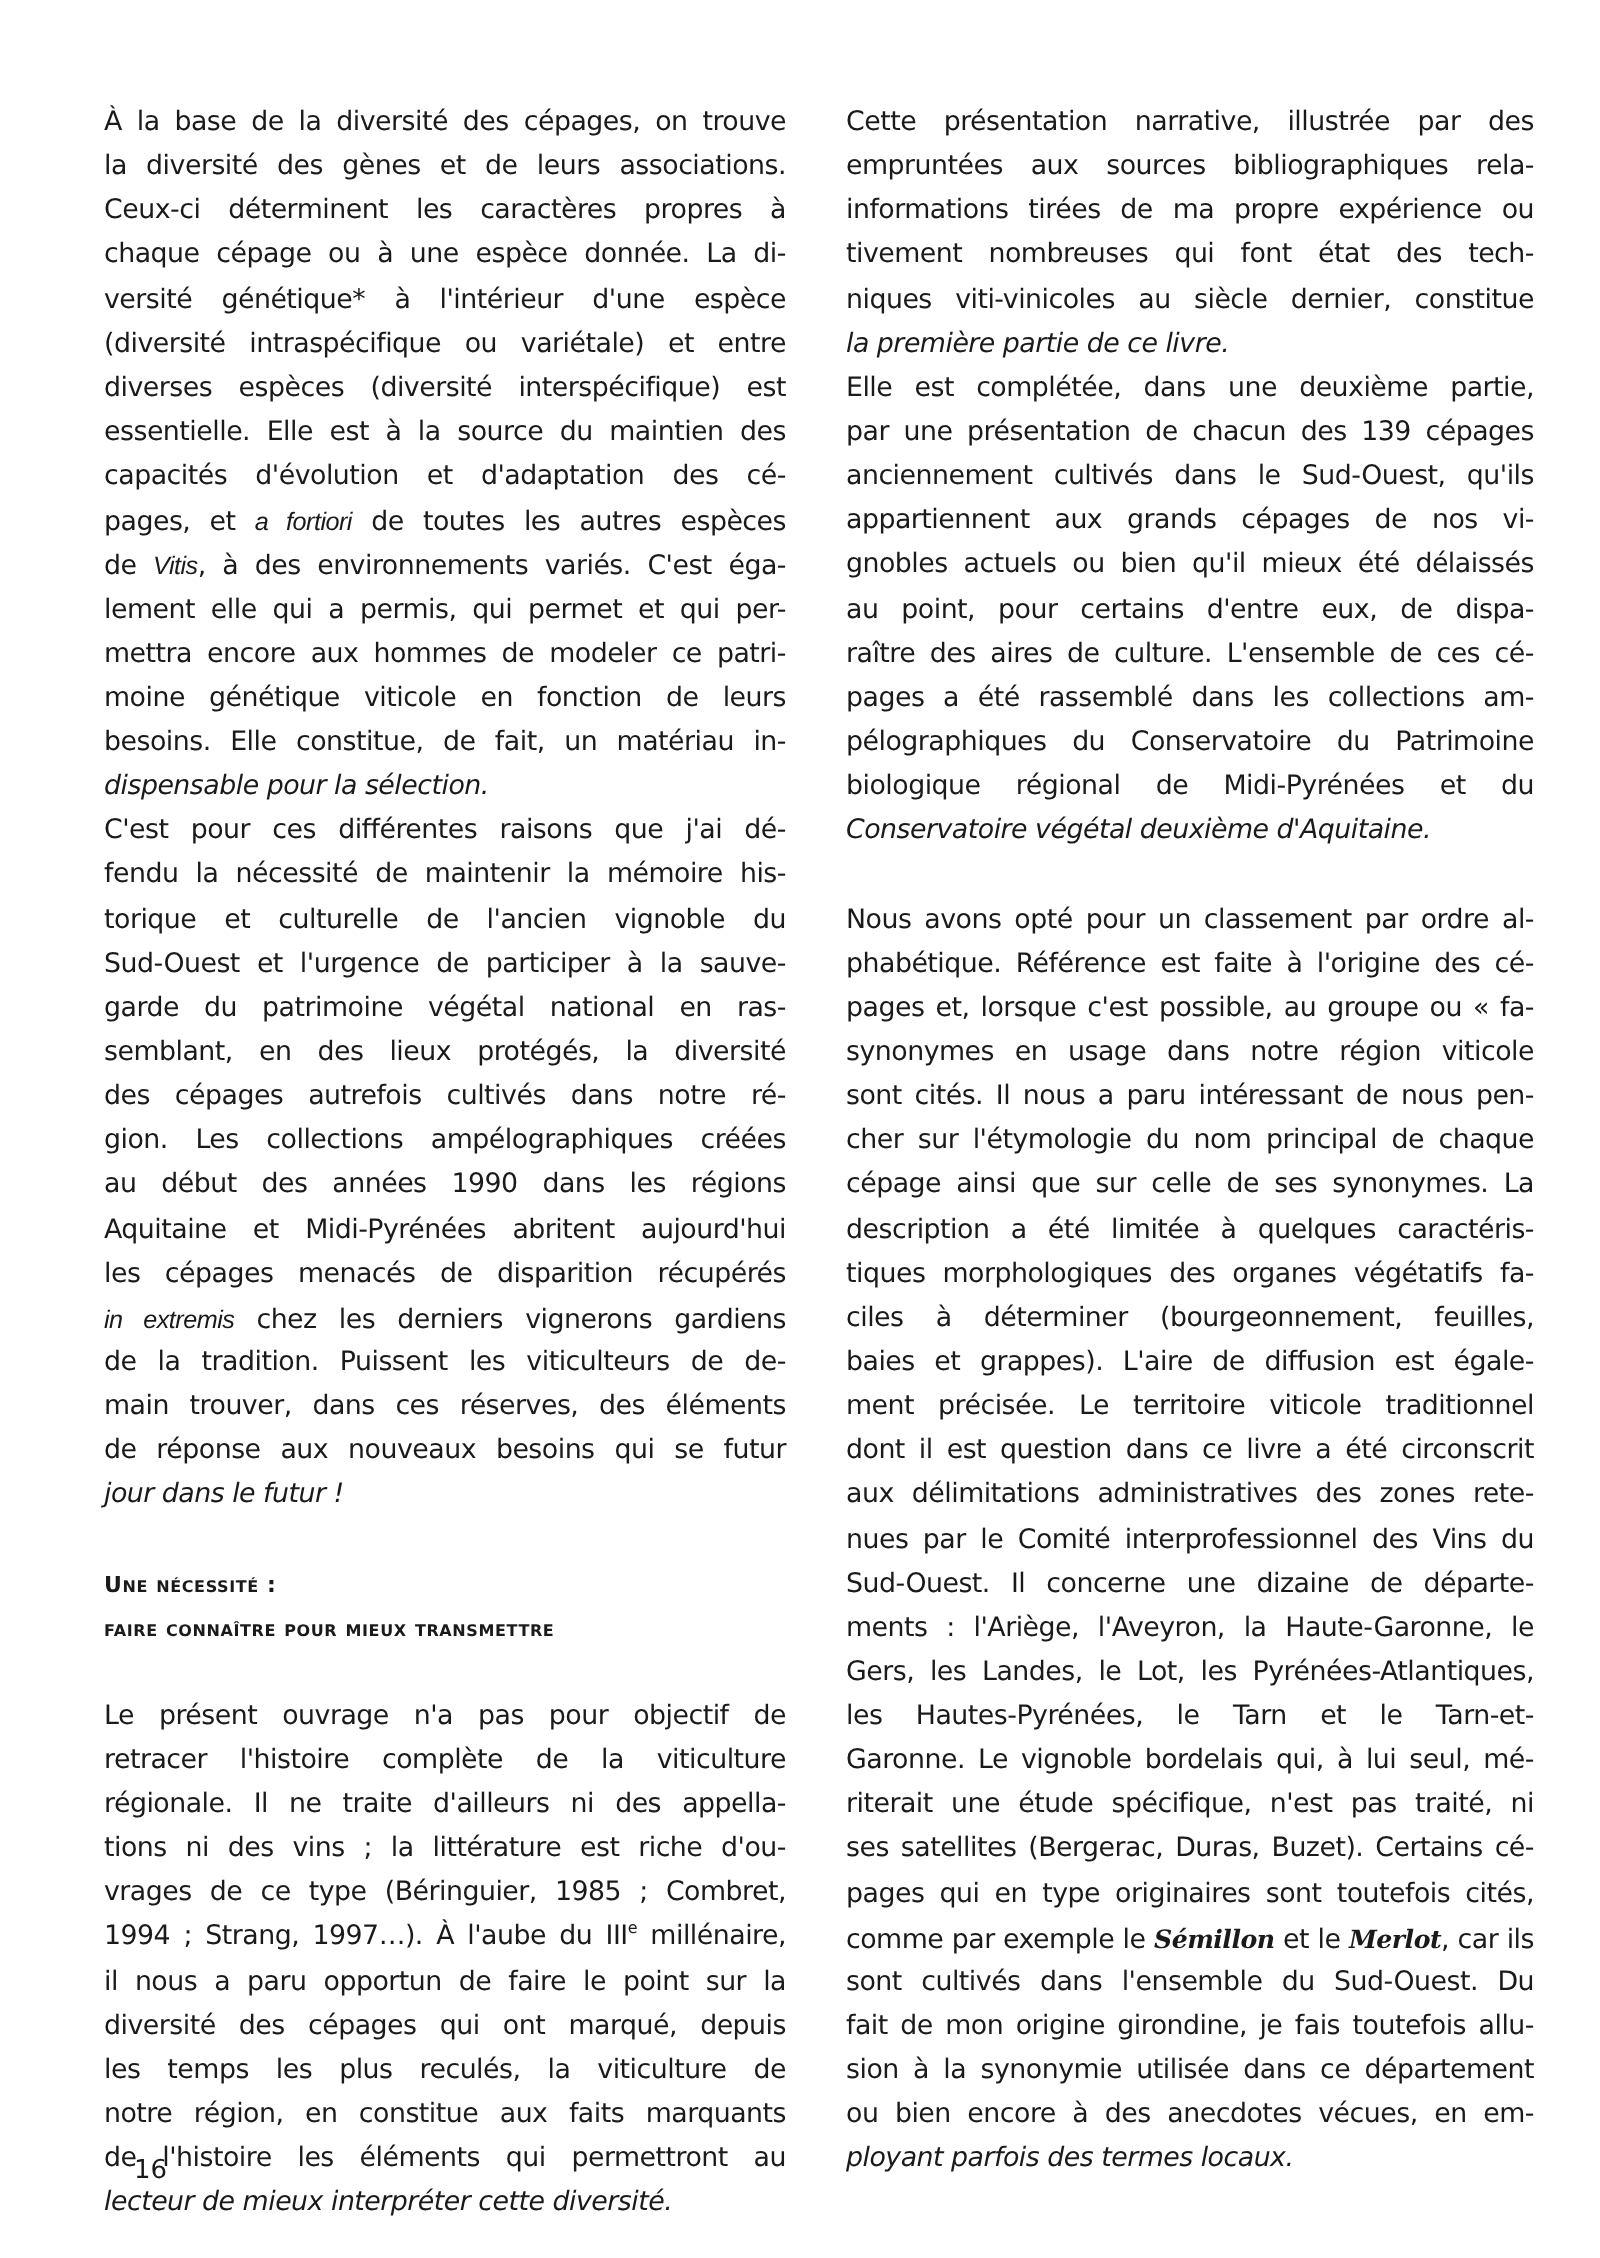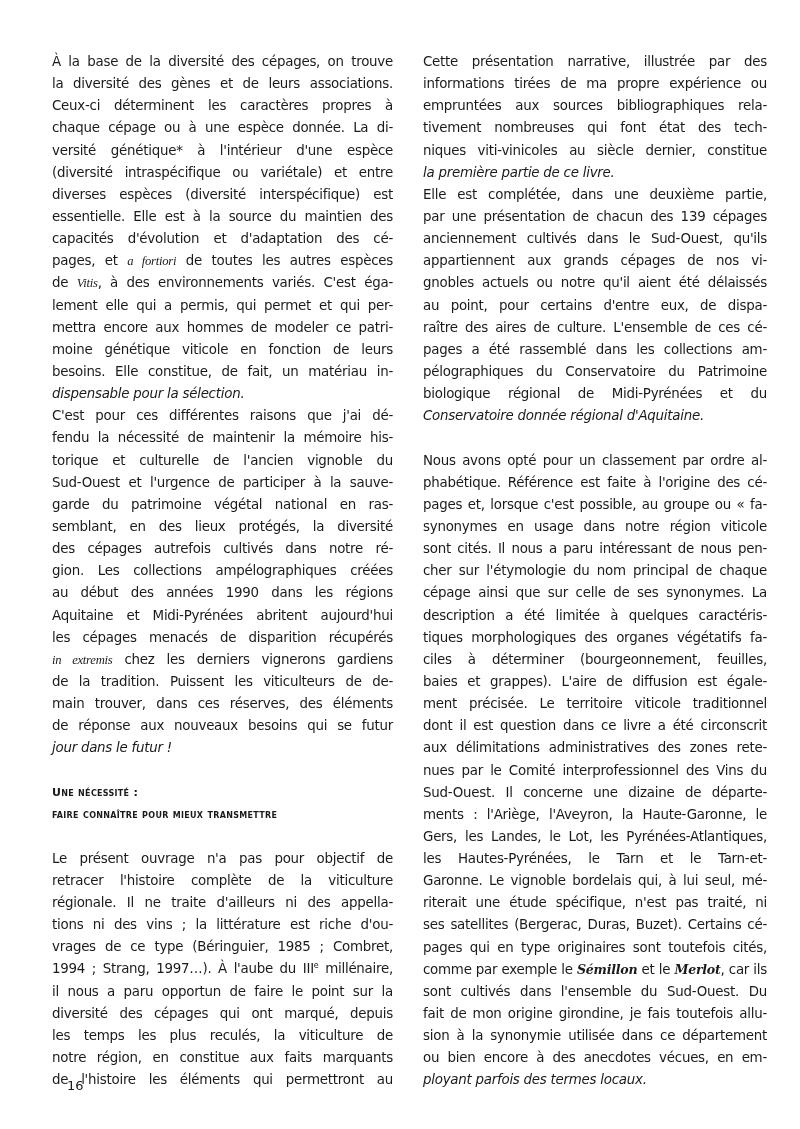--- a/index.html
+++ b/index.html
@@ -5,21 +5,21 @@
     html, body { margin: 0; padding: 0; background: #ffffff; }
     body { width: 800px; height: 1129px; position: relative; overflow: hidden; }
     .page { position: absolute; left: 0; top: 0; width: 672px; height: 1129px; }
     .col { position: absolute; top: 51px; font-family: "DejaVu Sans", sans-serif; font-size: 13.4px; color: #1a1a1a; }
     .col-left { left: 52px; width: 341px; }
     .col-right { left: 423px; width: 344px; }
     .line { height: 22.15px; line-height: 22.15px; white-space: nowrap; letter-spacing: -0.25px; text-align: justify; text-align-last: justify; overflow: visible; }
     .line.last { text-align-last: left; font-style: italic; }
     .gap { height: 22.15px; }
     .sc { font-family: "DejaVu Sans", sans-serif; font-variant: small-caps; font-weight: bold; font-size: 11px; letter-spacing: 0.3px; text-align: left; text-align-last: left; height: 22px; line-height: 22px; }
-    .it { font-family: Liberation Serif, serif; font-style: italic; font-size: 12.6px; }
+    .it { font-family: Liberation Sans, sans-serif; font-style: italic; font-size: 12.6px; }
     .bi { font-family: "DejaVu Serif", serif; font-style: italic; font-weight: bold; font-size: 12.6px; margin-top: 17px; }
     .sup { font-size: 8px; vertical-align: super; line-height: 0; }
     .folio { position: absolute; left: 67px; top: 1078px; font-family: "DejaVu Sans", sans-serif; font-size: 13px; color: #1a1a1a; }
   </style>
 </head>
 <body>
 
 <div class="page">
 
   <div class="col col-left">
@@ -75,45 +75,46 @@
       <div class="line">retracer l'histoire complète de la viticulture</div>
       <div class="line">régionale. Il ne traite d'ailleurs ni des appella-</div>
       <div class="line">tions ni des vins ; la littérature est riche d'ou-</div>
       <div class="line">vrages de ce type (Béringuier, 1985 ; Combret,</div>
       <div class="line"><span>1994 ; Strang, 1997…). À l'aube du III</span><span class="sup">e</span><span> millénaire,</span></div>
       <div class="line">il nous a paru opportun de faire le point sur la</div>
       <div class="line">diversité des cépages qui ont marqué, depuis</div>
       <div class="line">les temps les plus reculés, la viticulture de</div>
       <div class="line">notre région, en constitue aux faits marquants</div>
       <div class="line">de l'histoire les éléments qui permettront au</div>
+      <div class="line last">lecteur de mieux interpréter cette diversité.</div>
     </div>
   </div>
 
   <div class="col col-right">
     <div>
       <div class="line">Cette présentation narrative, illustrée par des</div>
+      <div class="line">empruntées aux sources bibliographiques rela-</div>
       <div class="line">informations tirées de ma propre expérience ou</div>
-      <div class="line">empruntées aux sources bibliographiques rela-</div>
       <div class="line">tivement nombreuses qui font état des tech-</div>
       <div class="line">niques viti-vinicoles au siècle dernier, constitue</div>
       <div class="line last">la première partie de ce livre.</div>
     </div>
 
     <div>
       <div class="line">Elle est complétée, dans une deuxième partie,</div>
       <div class="line">par une présentation de chacun des 139 cépages</div>
       <div class="line">anciennement cultivés dans le Sud-Ouest, qu'ils</div>
       <div class="line">appartiennent aux grands cépages de nos vi-</div>
-      <div class="line">gnobles actuels ou notre qu'il aient été délaissés</div>
+      <div class="line">gnobles actuels ou bien qu'il mieux été délaissés</div>
       <div class="line">au point, pour certains d'entre eux, de dispa-</div>
       <div class="line">raître des aires de culture. L'ensemble de ces cé-</div>
       <div class="line">pages a été rassemblé dans les collections am-</div>
       <div class="line">pélographiques du Conservatoire du Patrimoine</div>
       <div class="line">biologique régional de Midi-Pyrénées et du</div>
-      <div class="line last">Conservatoire donnée régional d'Aquitaine.</div>
+      <div class="line last">Conservatoire végétal deuxième d'Aquitaine.</div>
     </div>
 
     <div class="gap"></div>
 
     <div>
       <div class="line">Nous avons opté pour un classement par ordre al-</div>
       <div class="line">phabétique. Référence est faite à l'origine des cé-</div>
       <div class="line">pages et, lorsque c'est possible, au groupe ou « fa-</div>
       <div class="line">synonymes en usage dans notre région viticole</div>
       <div class="line">sont cités. Il nous a paru intéressant de nous pen-</div>

